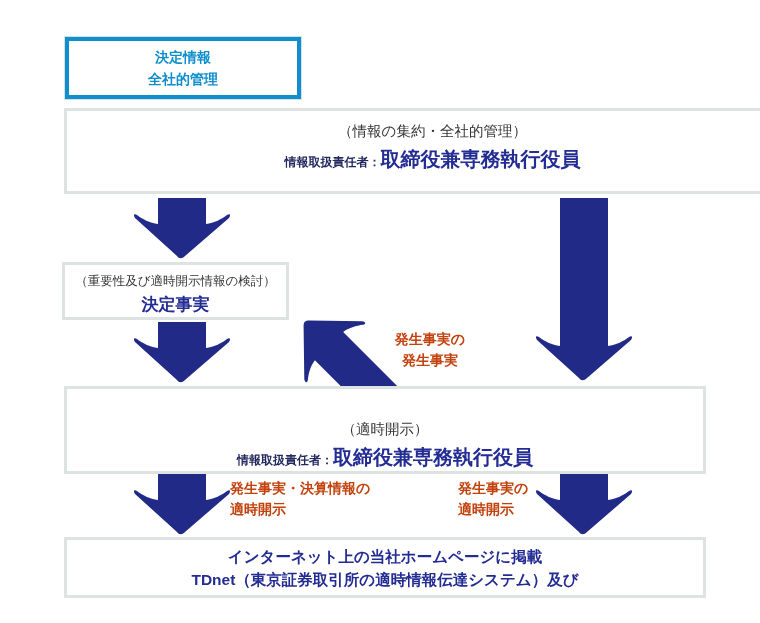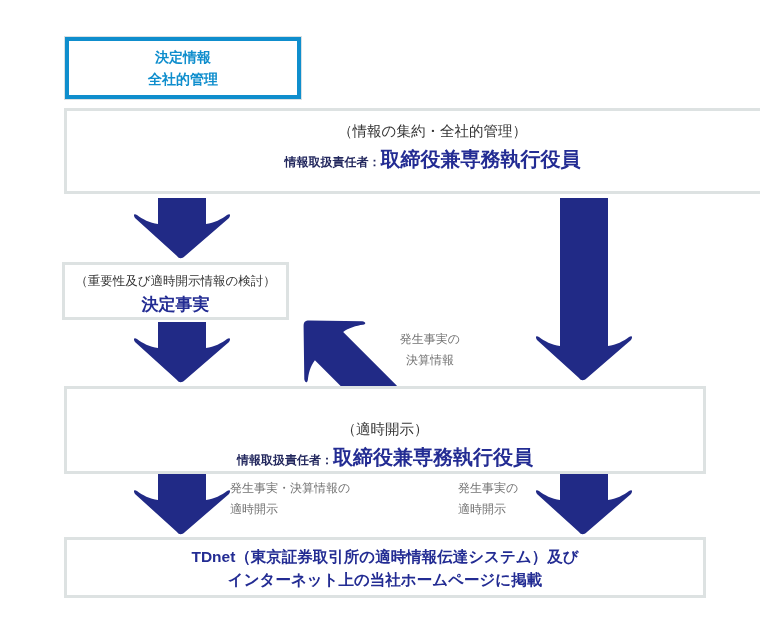--- a/index.html
+++ b/index.html
@@ -20,22 +20,22 @@
   .subtitle-sm{font-size:12.5px;color:#333333;display:block;}
   .role-line{margin-top:5px;display:block;}
   .role-label{font-size:12px;font-weight:bold;color:#23285e;vertical-align:baseline;}
   .role-value{font-size:20px;font-weight:bold;color:#232c93;vertical-align:baseline;}
   .board-title{font-size:17px;font-weight:bold;color:#232c93;display:block;margin-top:3px;}
   .pub-line{display:block;font-size:15.5px;font-weight:bold;color:#232c93;line-height:23px;}
   .arrow{position:absolute;}
   .arrow svg{display:block;overflow:visible;}
   .arrow-fill{fill:#212a86;}
   .arrow-label{
-    position:absolute;font-weight:normal;color:#737373;
-    font-size:12px;line-height:21px;white-space:nowrap;
+    position:absolute;font-weight:bold;color:#c2410c;
+    font-size:14px;line-height:21px;white-space:nowrap;
   }
   .center{text-align:center;}
 </style>
 </head>
 <body>
 
 <div class="canvas">
 
   <div class="arrow" style="left:132px;top:198px;">
     <svg width="100" height="62" viewBox="0 0 100 62" aria-hidden="true">
@@ -70,21 +70,21 @@
   </div>
 
   <div class="arrow" style="left:534px;top:474px;">
     <svg width="100" height="62" viewBox="0 0 100 62" aria-hidden="true">
       <path class="arrow-fill" d="M26,0 H74 V26 C82,25 90,21 95,17 C98,15 99,17 97,20 L53,58 C50,61 47,61 45,58 L3,20 C1,17 2,15 5,17 C10,21 18,25 26,26 Z"></path>
     </svg>
   </div>
 
   <div class="arrow-label center" style="left:368px;top:329px;width:124px;">
     <span>発生事実の</span><br>
-    <span>決算情報</span>
+    <span>発生事実</span>
   </div>
 
   <div class="arrow-label" style="left:230px;top:478px;">
     <span>発生事実・決算情報の</span><br>
     <span>適時開示</span>
   </div>
 
   <div class="arrow-label" style="left:458px;top:478px;">
     <span>発生事実の</span><br>
     <span>適時開示</span>
@@ -109,17 +109,17 @@
   </div>
 
   <div class="box box-gray" style="left:64px;top:386px;width:642px;height:88px;padding-top:31px;">
     <span class="subtitle">（適時開示）</span>
     <span class="role-line">
       <span class="role-label">情報取扱責任者：</span><span class="role-value">取締役兼専務執行役員</span>
     </span>
   </div>
 
   <div class="box box-gray" style="left:64px;top:537px;width:642px;height:61px;display:flex;flex-direction:column;align-items:center;justify-content:center;">
+    <span class="pub-line">インターネット上の当社ホームページに掲載</span>
     <span class="pub-line">TDnet（東京証券取引所の適時情報伝達システム）及び</span>
-    <span class="pub-line">インターネット上の当社ホームページに掲載</span>
   </div>
 
 </div>
 
 </body></html>

